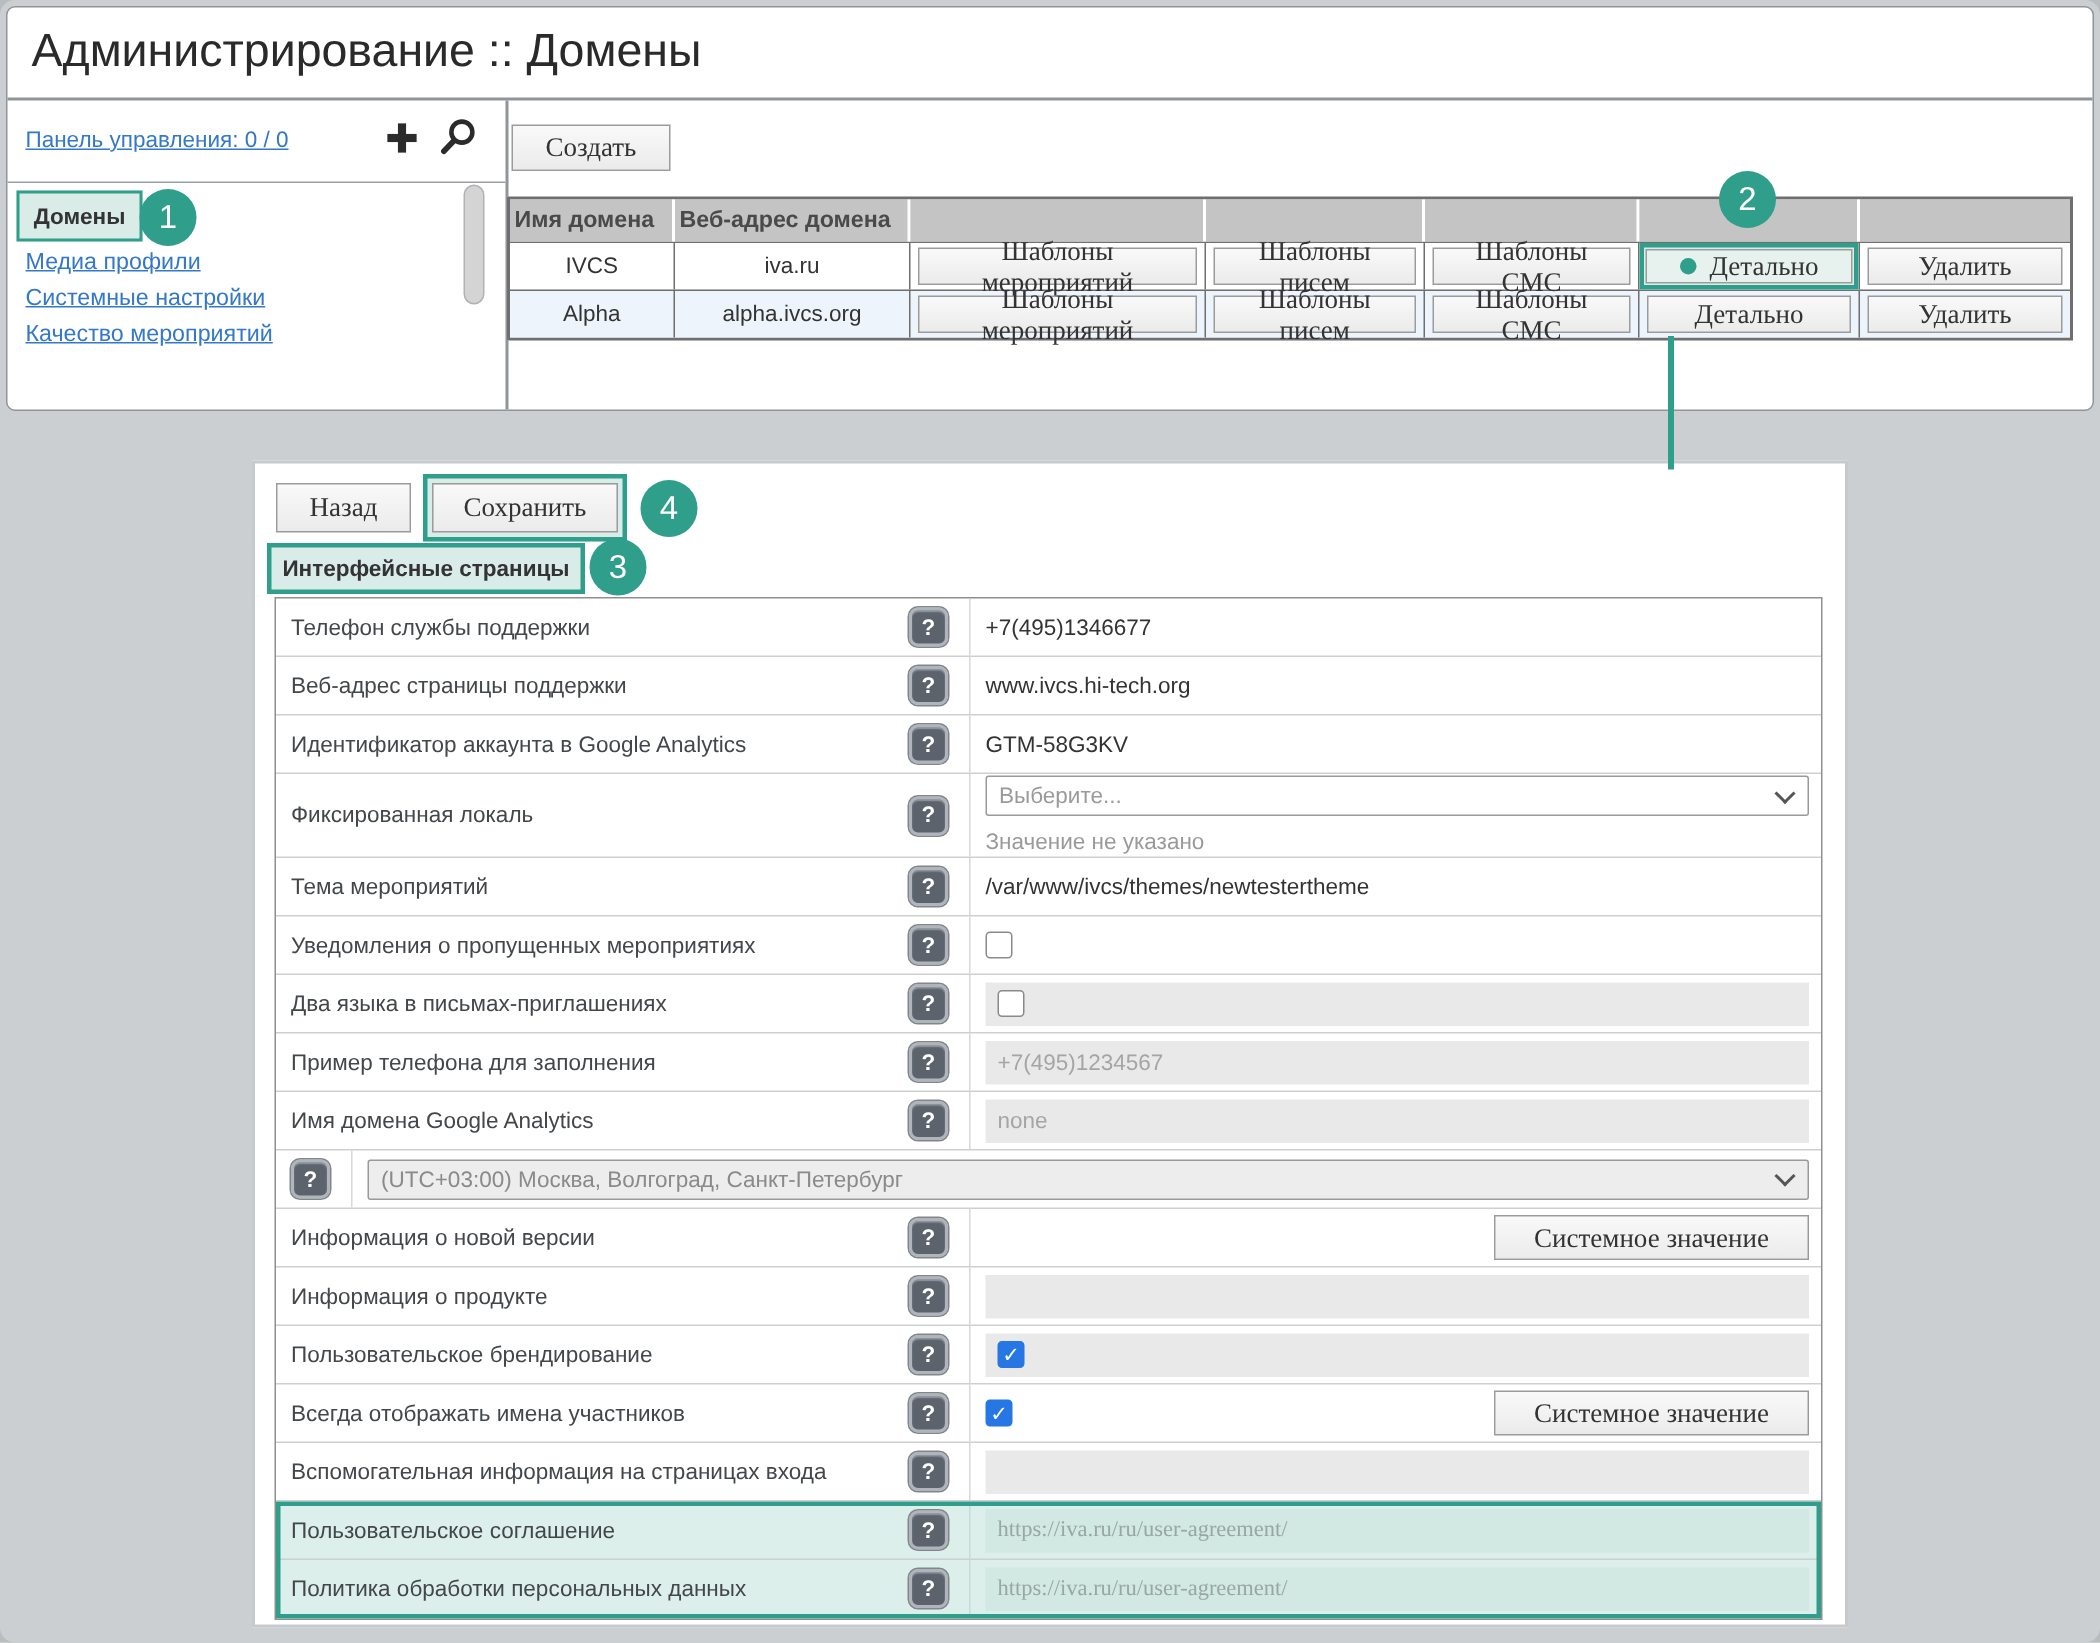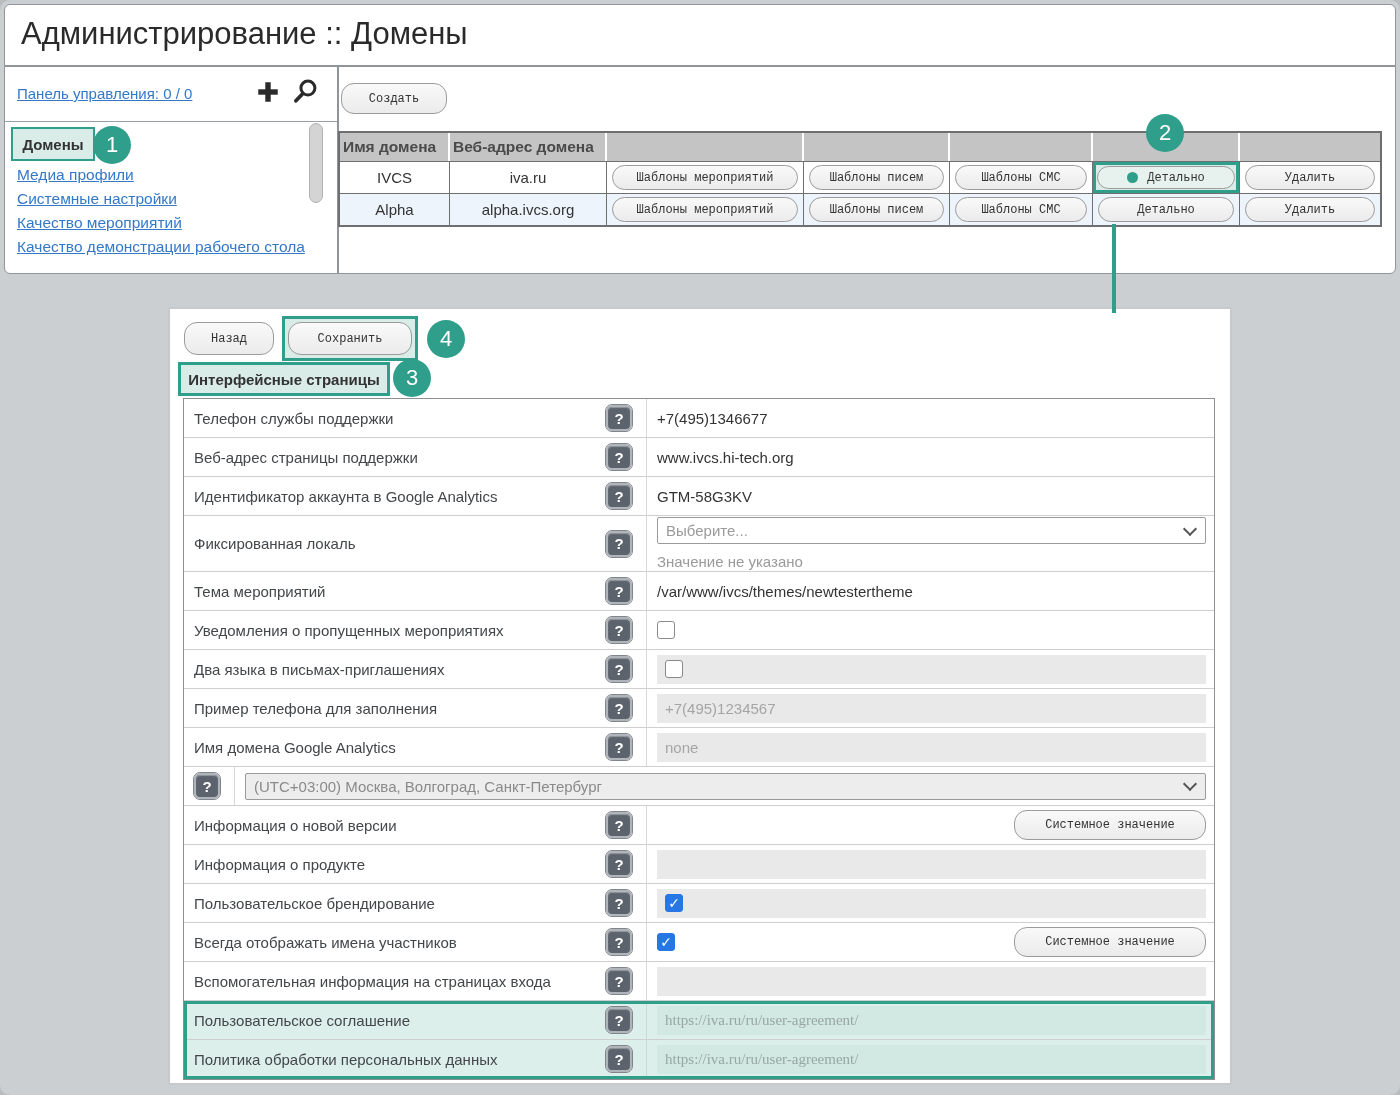--- a/index.html
+++ b/index.html
@@ -16,23 +16,23 @@
   .icon-search{position:absolute;left:286px;top:72px;width:28px;height:28px;}
   .side-sep{position:absolute;left:0;width:332px;top:116px;border-top:1px solid #9aa0a5;}
   .active-box{position:absolute;left:6px;top:122px;width:84px;height:34px;border:2px solid var(--accent);
               background:var(--accentbg);display:flex;align-items:center;justify-content:center;
               font-size:15px;font-weight:700;color:#333;box-sizing:border-box;cursor:pointer;}
   .side-links{position:absolute;left:12px;top:158px;width:292px;}
   .side-links a{display:block;font-size:15.5px;line-height:24px;color:#3478c8;text-decoration:underline;cursor:pointer;}
   .scroll-thumb{position:absolute;left:304px;top:118px;width:14px;height:80px;background:#d4d4d4;
                 border:1px solid #b2b2b2;border-radius:7px;box-sizing:border-box;}
   
-  .btn{background:linear-gradient(#f9f9f9,#ebebeb);border:1px solid #9b9b9b;border-radius:13px;
-       font-size:12px;color:#333;display:flex;align-items:center;justify-content:center;
-       box-sizing:border-box;cursor:pointer;font-family:Liberation Mono, monospace;}
+  .btn{background:linear-gradient(#f9f9f9,#ebebeb);border:1px solid #9b9b9b;border-radius:0;
+       font-size:18px;color:#333;display:flex;align-items:center;justify-content:center;
+       box-sizing:border-box;cursor:pointer;font-family:Liberation Serif, serif;}
   .create-btn{position:absolute;left:336px;top:78px;width:106px;height:31px;}
   
   .dtable{position:absolute;left:333px;top:126px;border:2px solid #6f6f6f;background:#fff;}
   .hrow,.brow{display:flex;}
   .hcell{background:#c4c4c4;height:28px;border-right:2px solid #fff;box-sizing:border-box;
          display:flex;align-items:center;padding:0 3px;font-weight:700;font-size:15.5px;color:#4a4a4a;}
   .hcell:last-child{border-right:none;}
   .brow{border-top:1px solid #6f6f6f;}
   .bcell{border-right:1px solid #6f6f6f;display:flex;align-items:center;justify-content:center;
          box-sizing:border-box;height:31px;font-size:15px;color:#333;}
@@ -79,21 +79,21 @@
       box-sizing:border-box;flex-shrink:0;cursor:pointer;}
   .cb.checked{background:#2677e3;border-color:#2677e3;color:#fff;display:flex;align-items:center;
       justify-content:center;font-size:14px;font-weight:700;}
   .sel{width:100%;height:27px;border:1px solid #9a9a9a;border-radius:2px;background:#fff;display:flex;
        align-items:center;justify-content:space-between;padding:0 10px 0 8px;font-size:15px;
        color:#9a9a9a;box-sizing:border-box;cursor:pointer;}
   .sel.gray{background:#ededed;color:#8a8a8a;}
   .chev{width:8px;height:8px;border-right:2px solid #555;border-bottom:2px solid #555;
         transform:rotate(45deg);margin-top:-4px;flex-shrink:0;}
   .note{color:#9a9a9a;font-size:15px;}
-  .sysbtn{margin-left:auto;width:192px;height:30px;flex-shrink:0;}
+  .sysbtn{margin-left:auto;width:210px;height:30px;flex-shrink:0;}
   .frow.hl{background:#ddefeb;}
   .frow.hl .gfield{background:#d2e8e2;color:#98a7a3;}
   .frow.hl .fval{border-left-color:#c4dcd6;font-family:Liberation Serif, serif;}
   .hlbox{position:absolute;left:0;right:0;top:602px;height:78px;border:3px solid var(--accent);
          pointer-events:none;z-index:5;box-sizing:border-box;}
 </style>
 </head>
 <body>
 
 <div class="stage">
@@ -112,21 +112,20 @@
       <circle cx="14.5" cy="9.5" r="6" fill="none" stroke="#2b2b2b" stroke-width="2.6"></circle>
       <line x1="9.8" y1="14.6" x2="4.2" y2="20.4" stroke="#2b2b2b" stroke-width="3.2" stroke-linecap="round"></line>
     </svg>
     <div class="side-sep"></div>
 
     <div class="active-box">Домены</div>
     <div class="side-links" id="sideLinks">
         <a>Медиа профили</a>
         <a>Системные настройки</a>
         <a>Качество мероприятий</a>
-        <a>Качество демонстрации рабочего стола</a>
       </div>
     <div class="scroll-thumb"></div>
 
     <button class="btn create-btn">Создать</button>
     <div class="dtable" id="dtable">
         <div class="hrow">
           <div class="hcell" style="width: 110px;">Имя домена</div>
           <div class="hcell" style="width: 157px;">Веб-адрес домена</div>
           <div class="hcell" style="width: 197px;"></div>
           <div class="hcell" style="width: 146px;"></div>

